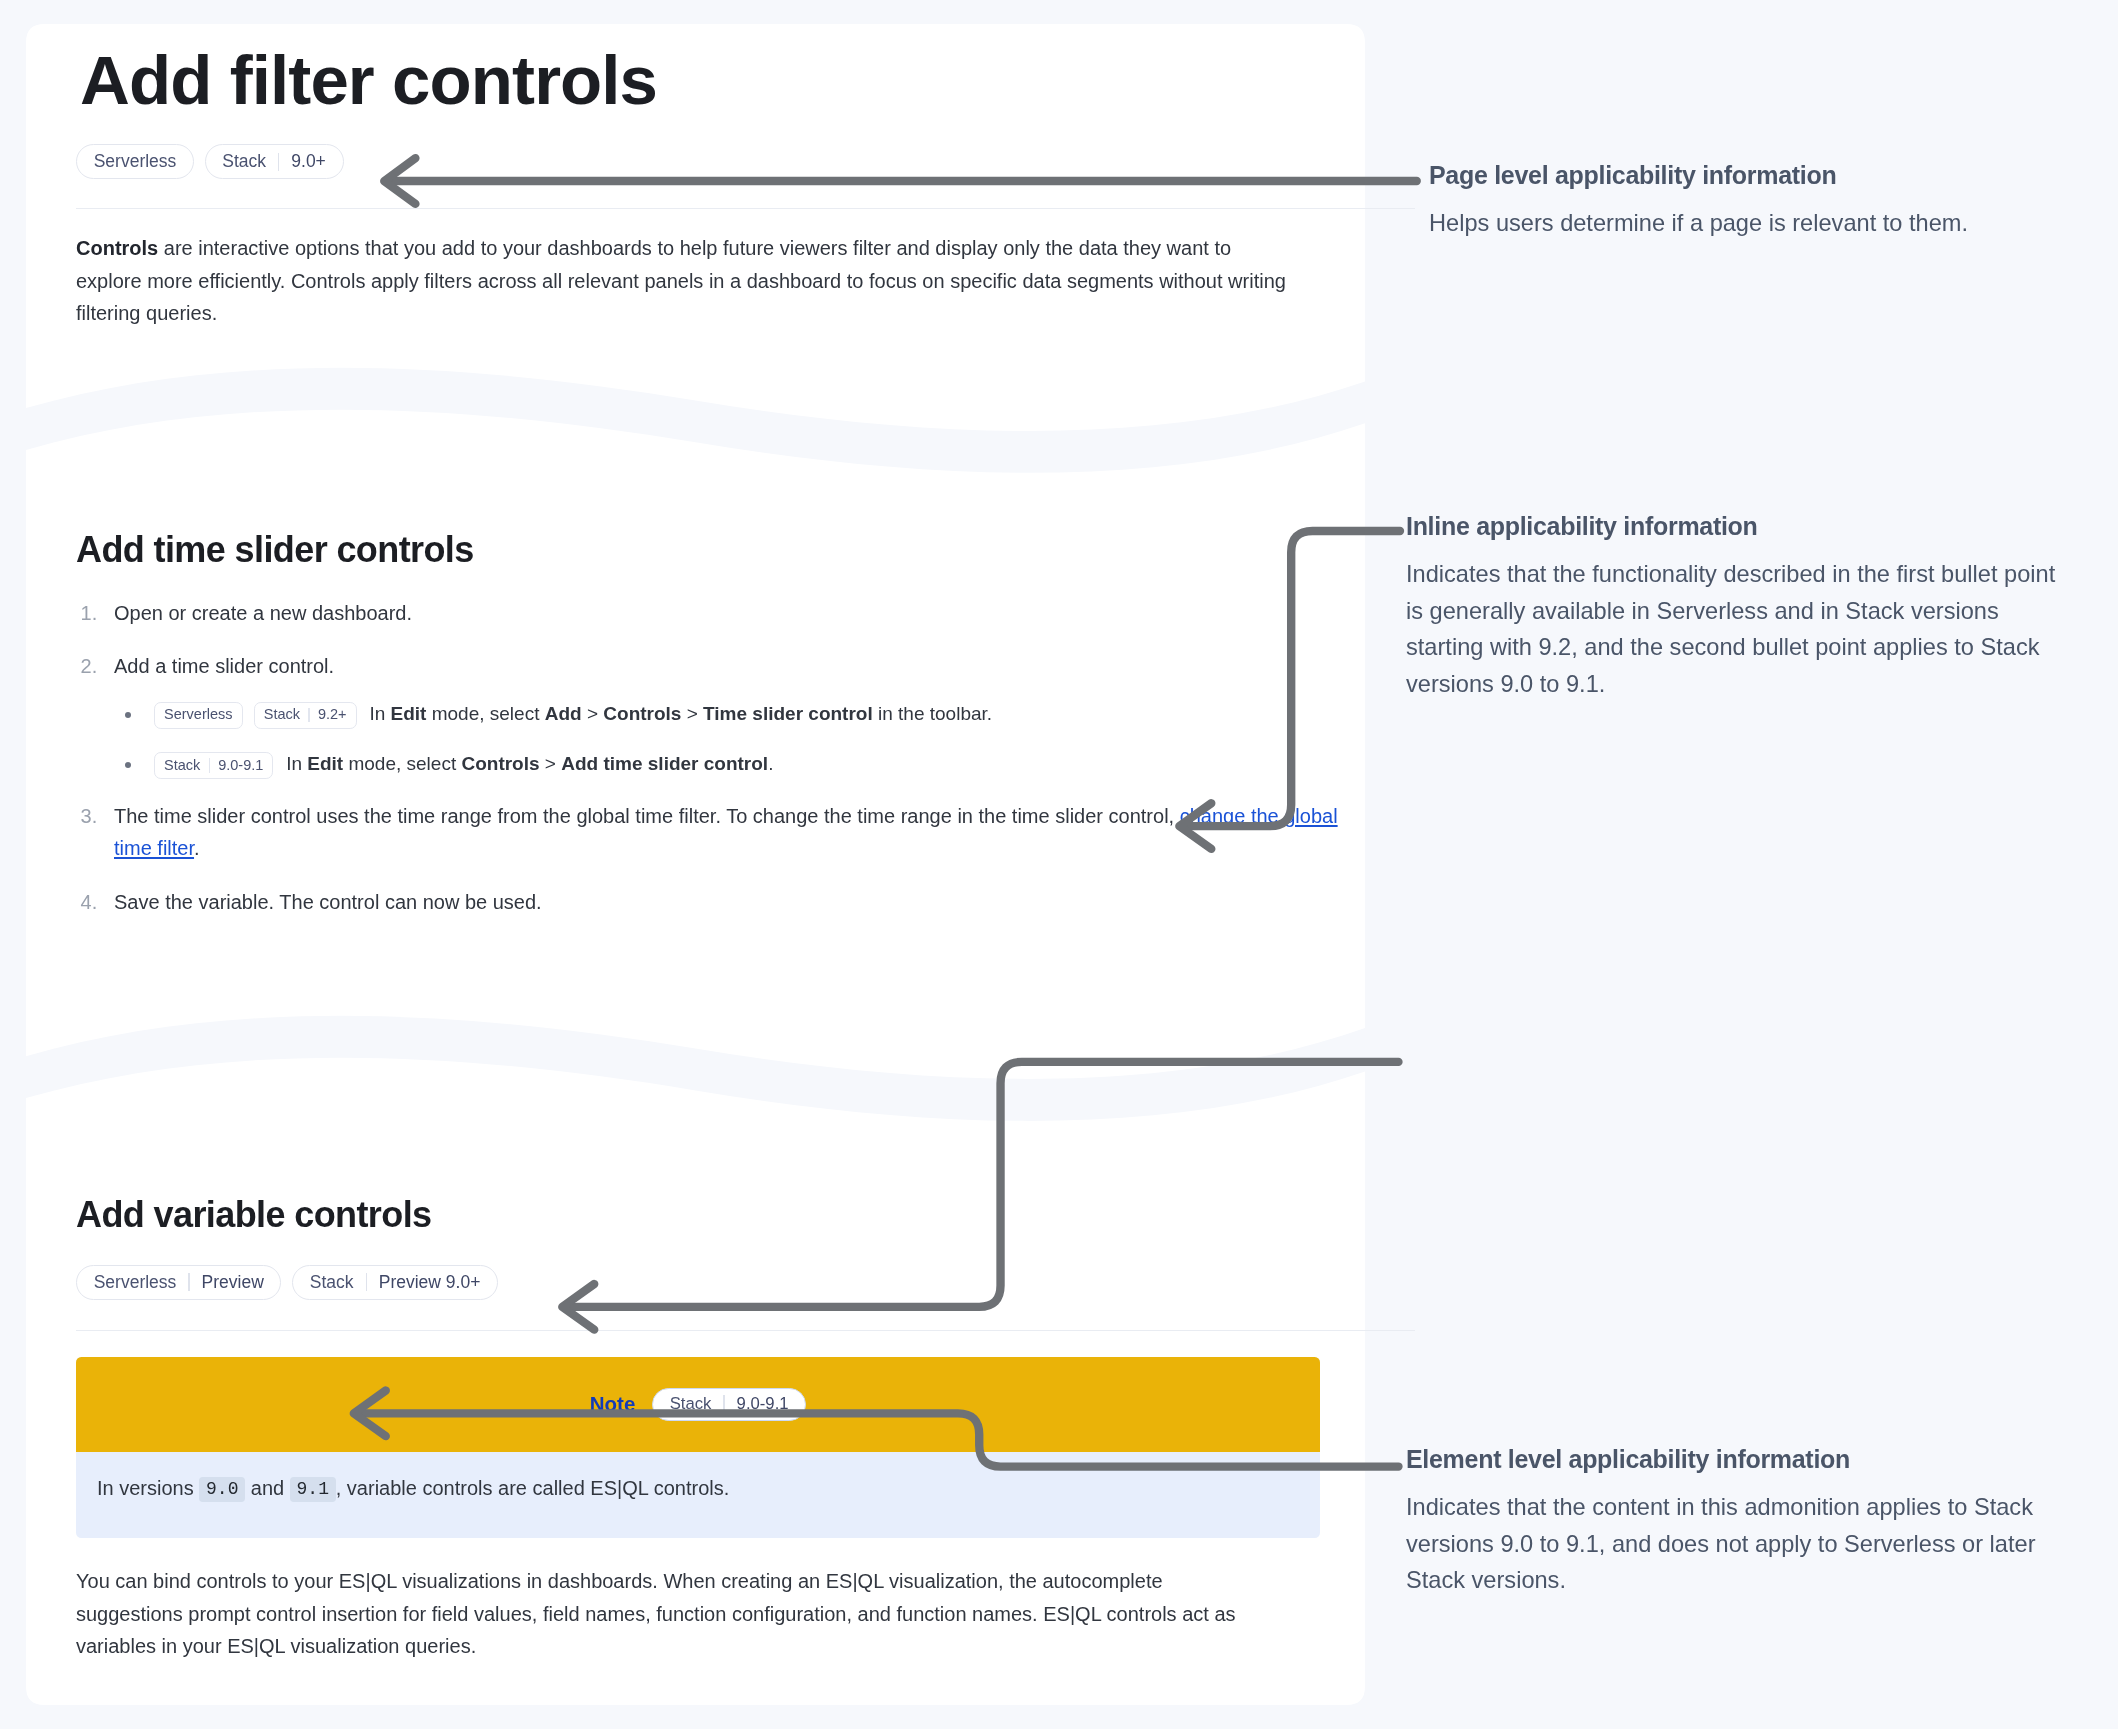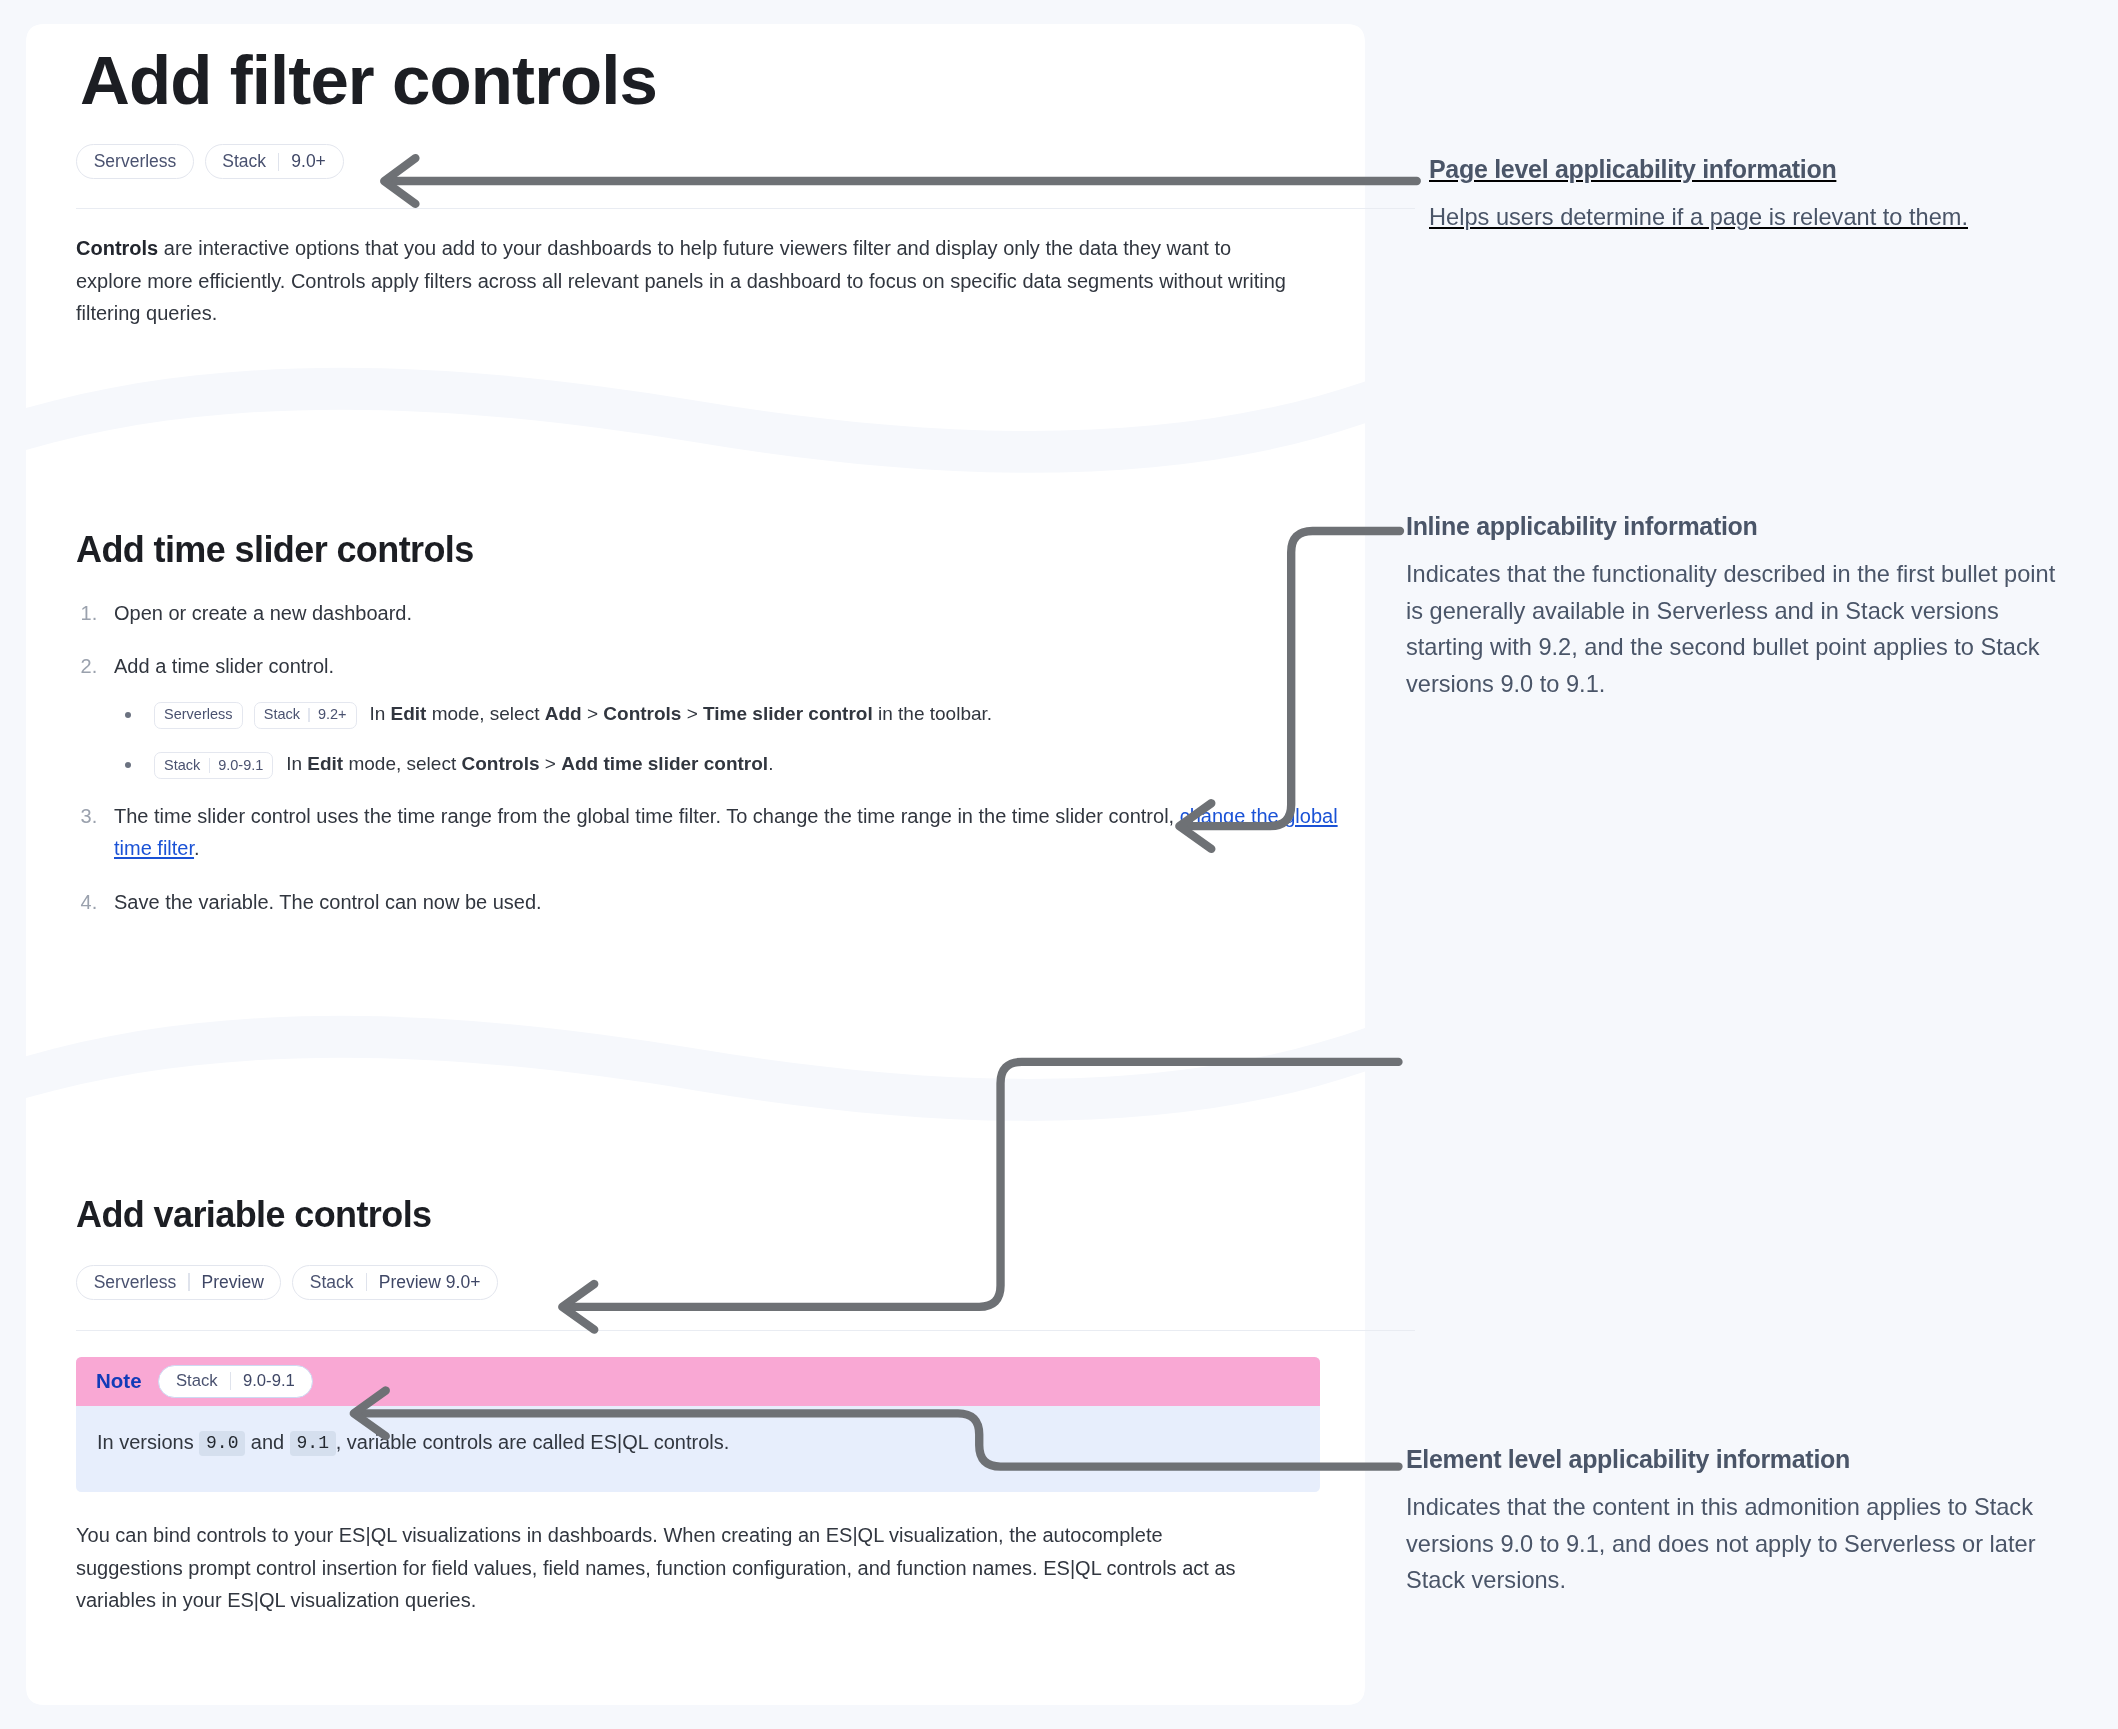--- a/index.html
+++ b/index.html
@@ -138,23 +138,24 @@
   }
   a.link{color:#1a52d6;text-decoration:underline;text-underline-offset:2.3px;}
 
   
   .note{
     border-radius:5.3px;
     overflow:hidden;
     background:#e7eefc;
   }
   .note-head{
-    background:#f9a8d4;
+    background:#eab308;
     display:flex;align-items:center;gap:16.7px;
-    padding:8px 20px;
+    padding:31px 20px;
+    justify-content:center;
   }
   .note-label{
     font-size:20.5px;font-weight:bold;color:#123bb8;
   }
   .note-head .pill{height:33px;font-size:16.7px;border-color:#cdd9f2;}
   .note-body{
     padding:20px 21px 34px 21px;
     font-size:20px;line-height:1.6;color:#31363f;
   }
   code.inline{
@@ -324,21 +325,21 @@
             <span>In versions </span><code class="inline">9.0</code><span> and </span><code class="inline">9.1</code><span>, variable controls are called ES|QL controls.</span>
           </div>
         </div>
 
         <p class="body" style="margin-top:27px;max-width:1187px;">You can bind controls to your ES|QL visualizations in dashboards. When creating an ES|QL visualization, the autocomplete suggestions prompt control insertion for field values, field names, function configuration, and function names. ES|QL controls act as variables in your ES|QL visualization queries.</p>
       </div>
 
     </div>
   </div>
 
-  <div class="anno" style="left:1429px; top:154px;text-decoration:underline;">
+  <div class="anno" style="left:1429px; top:160px;">
     <h3>Page level applicability information</h3>
     <p>Helps users determine if a page is relevant to them.</p>
   </div>
 
   <div class="anno" style="left:1406px; top:511px;">
     <h3>Inline applicability information</h3>
     <p>Indicates that the functionality described in the first bullet point is generally available in Serverless and in Stack versions starting with 9.2, and the second bullet point applies to Stack versions 9.0 to 9.1.</p>
   </div>
 
 

